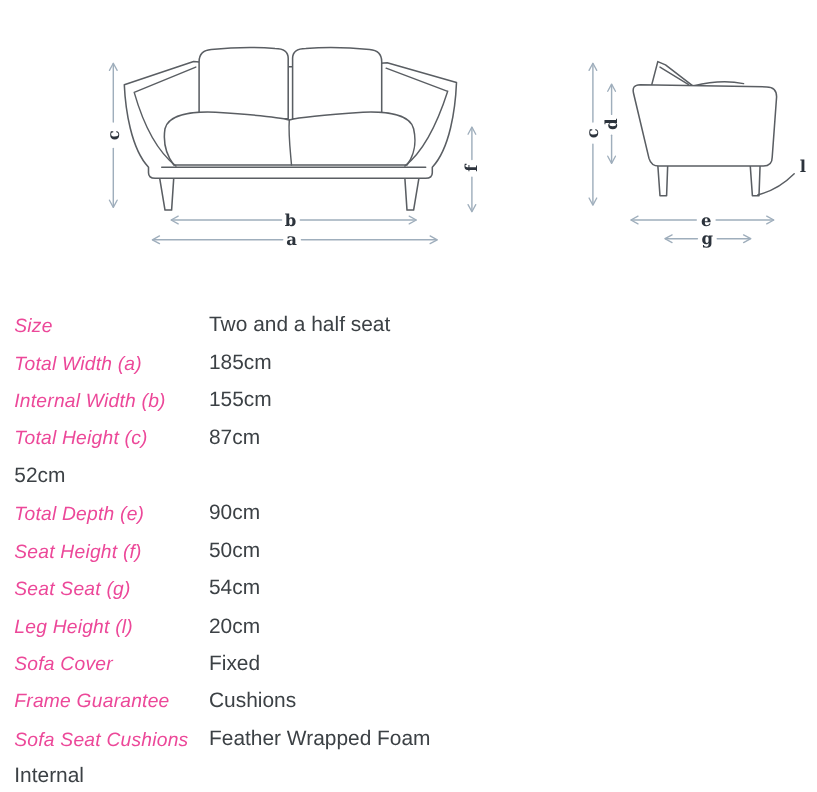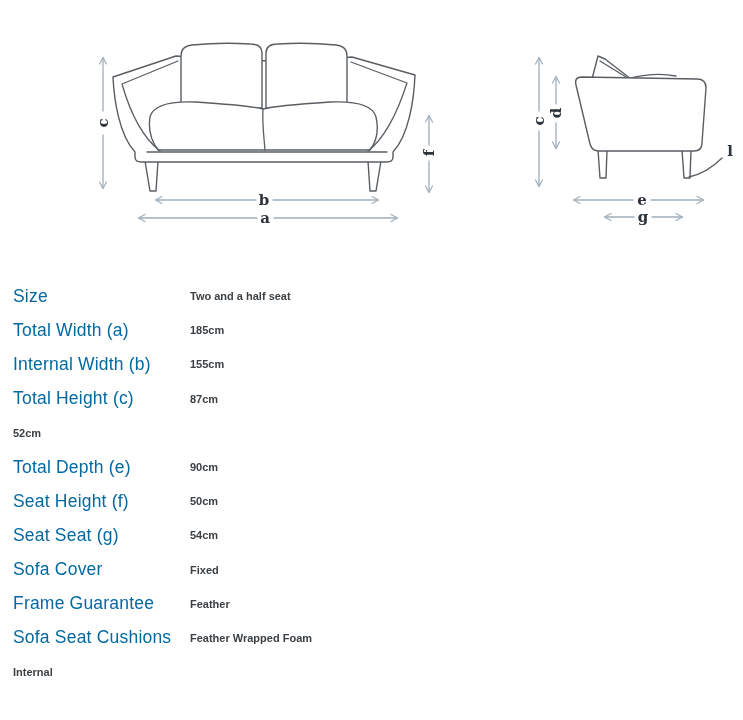--- a/index.html
+++ b/index.html
@@ -11,22 +11,22 @@
   .diagram svg{display:block;}
   .sofa-line{fill:#ffffff;stroke:#5a5e63;stroke-width:1.4;stroke-linejoin:round;stroke-linecap:round;}
   .sofa-open{fill:none;stroke:#5a5e63;stroke-width:1.3;stroke-linejoin:round;stroke-linecap:round;}
   .dim-line{fill:none;stroke:#9faebc;stroke-width:1.3;stroke-linecap:round;}
   .dim-letter{
     font-family:"DejaVu Serif",serif;font-weight:700;font-size:15px;
     fill:#2c333c;text-anchor:middle;
   }
   .specs{position:absolute;left:13px;top:279px;width:725px;}
   .spec-row{display:flex;align-items:center;height:34.2px;}
-  .spec-label{width:177px;flex:0 0 177px;font-size:17.5px;color:#0369a1;letter-spacing:.2px;}
-  .spec-value{font-size:11px;color:#3c4145;font-weight:bold;}
+  .spec-label{width:177px;flex:0 0 177px;font-size:17.5px;color:#ec4899;letter-spacing:.2px;font-style:italic;}
+  .spec-value{font-size:19px;color:#3c4145;}
 </style>
 </head>
 <body>
 
 <div class="diagram">
   <svg width="743" height="262" viewBox="0 0 743 262">
     <defs>
       <marker id="ah" markerWidth="10" markerHeight="10" refX="7.5" refY="4.5" orient="auto" markerUnits="userSpaceOnUse">
         <path d="M1.5,1 L8,4.5 L1.5,8" fill="none" stroke="#9faebc" stroke-width="1.2" stroke-linecap="round" stroke-linejoin="round"></path>
       </marker>
@@ -146,26 +146,30 @@
   </div>
   <div class="spec-row">
     <span class="spec-label">Seat Height (f)</span>
     <span class="spec-value">50cm</span>
   </div>
   <div class="spec-row">
     <span class="spec-label">Seat Seat (g)</span>
     <span class="spec-value">54cm</span>
   </div>
   <div class="spec-row">
+    <span class="spec-label">Leg Height (l)</span>
+    <span class="spec-value">20cm</span>
+  </div>
+  <div class="spec-row">
     <span class="spec-label">Sofa Cover</span>
     <span class="spec-value">Fixed</span>
   </div>
   <div class="spec-row">
     <span class="spec-label">Frame Guarantee</span>
-    <span class="spec-value">Feather</span>
+    <span class="spec-value">Cushions</span>
   </div>
   <div class="spec-row">
     <span class="spec-label">Sofa Seat Cushions</span>
     <span class="spec-value">Feather Wrapped Foam</span>
   </div>
   <div class="spec-row">
     <span class="spec-value">Internal</span>
   </div>
 </div>
 

